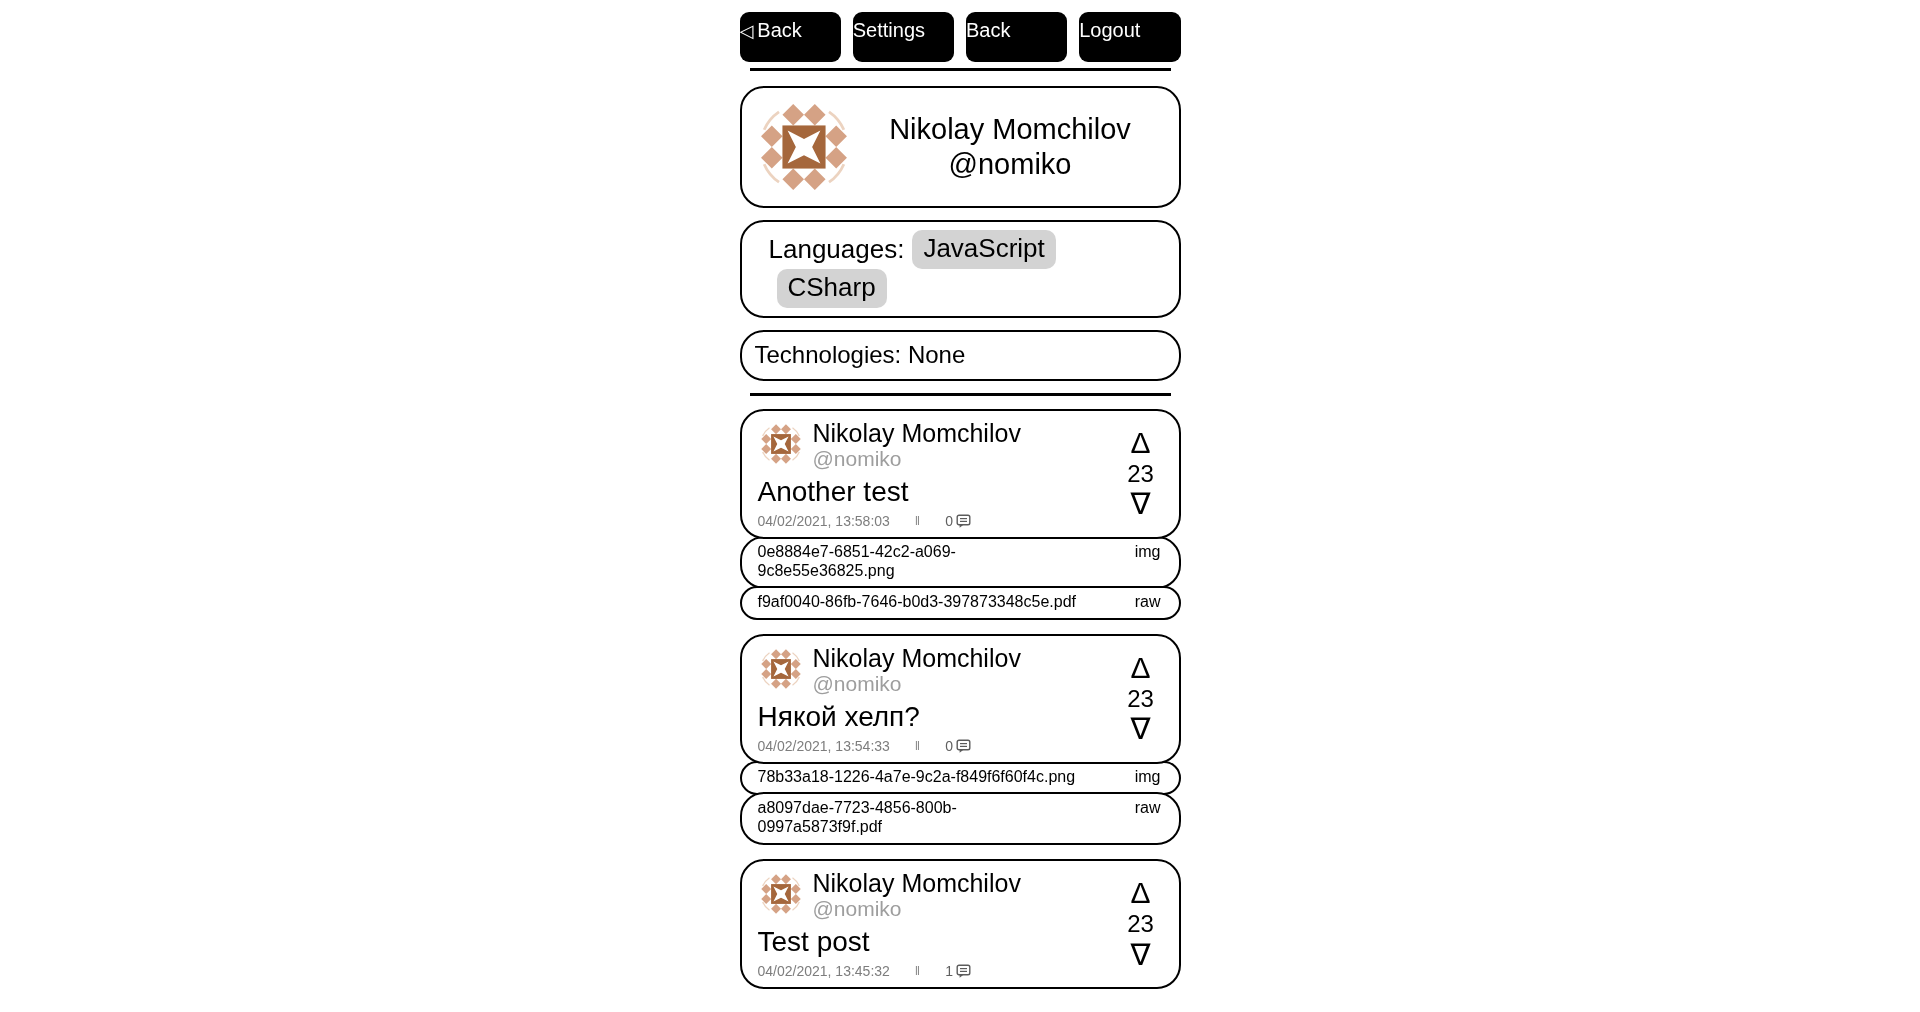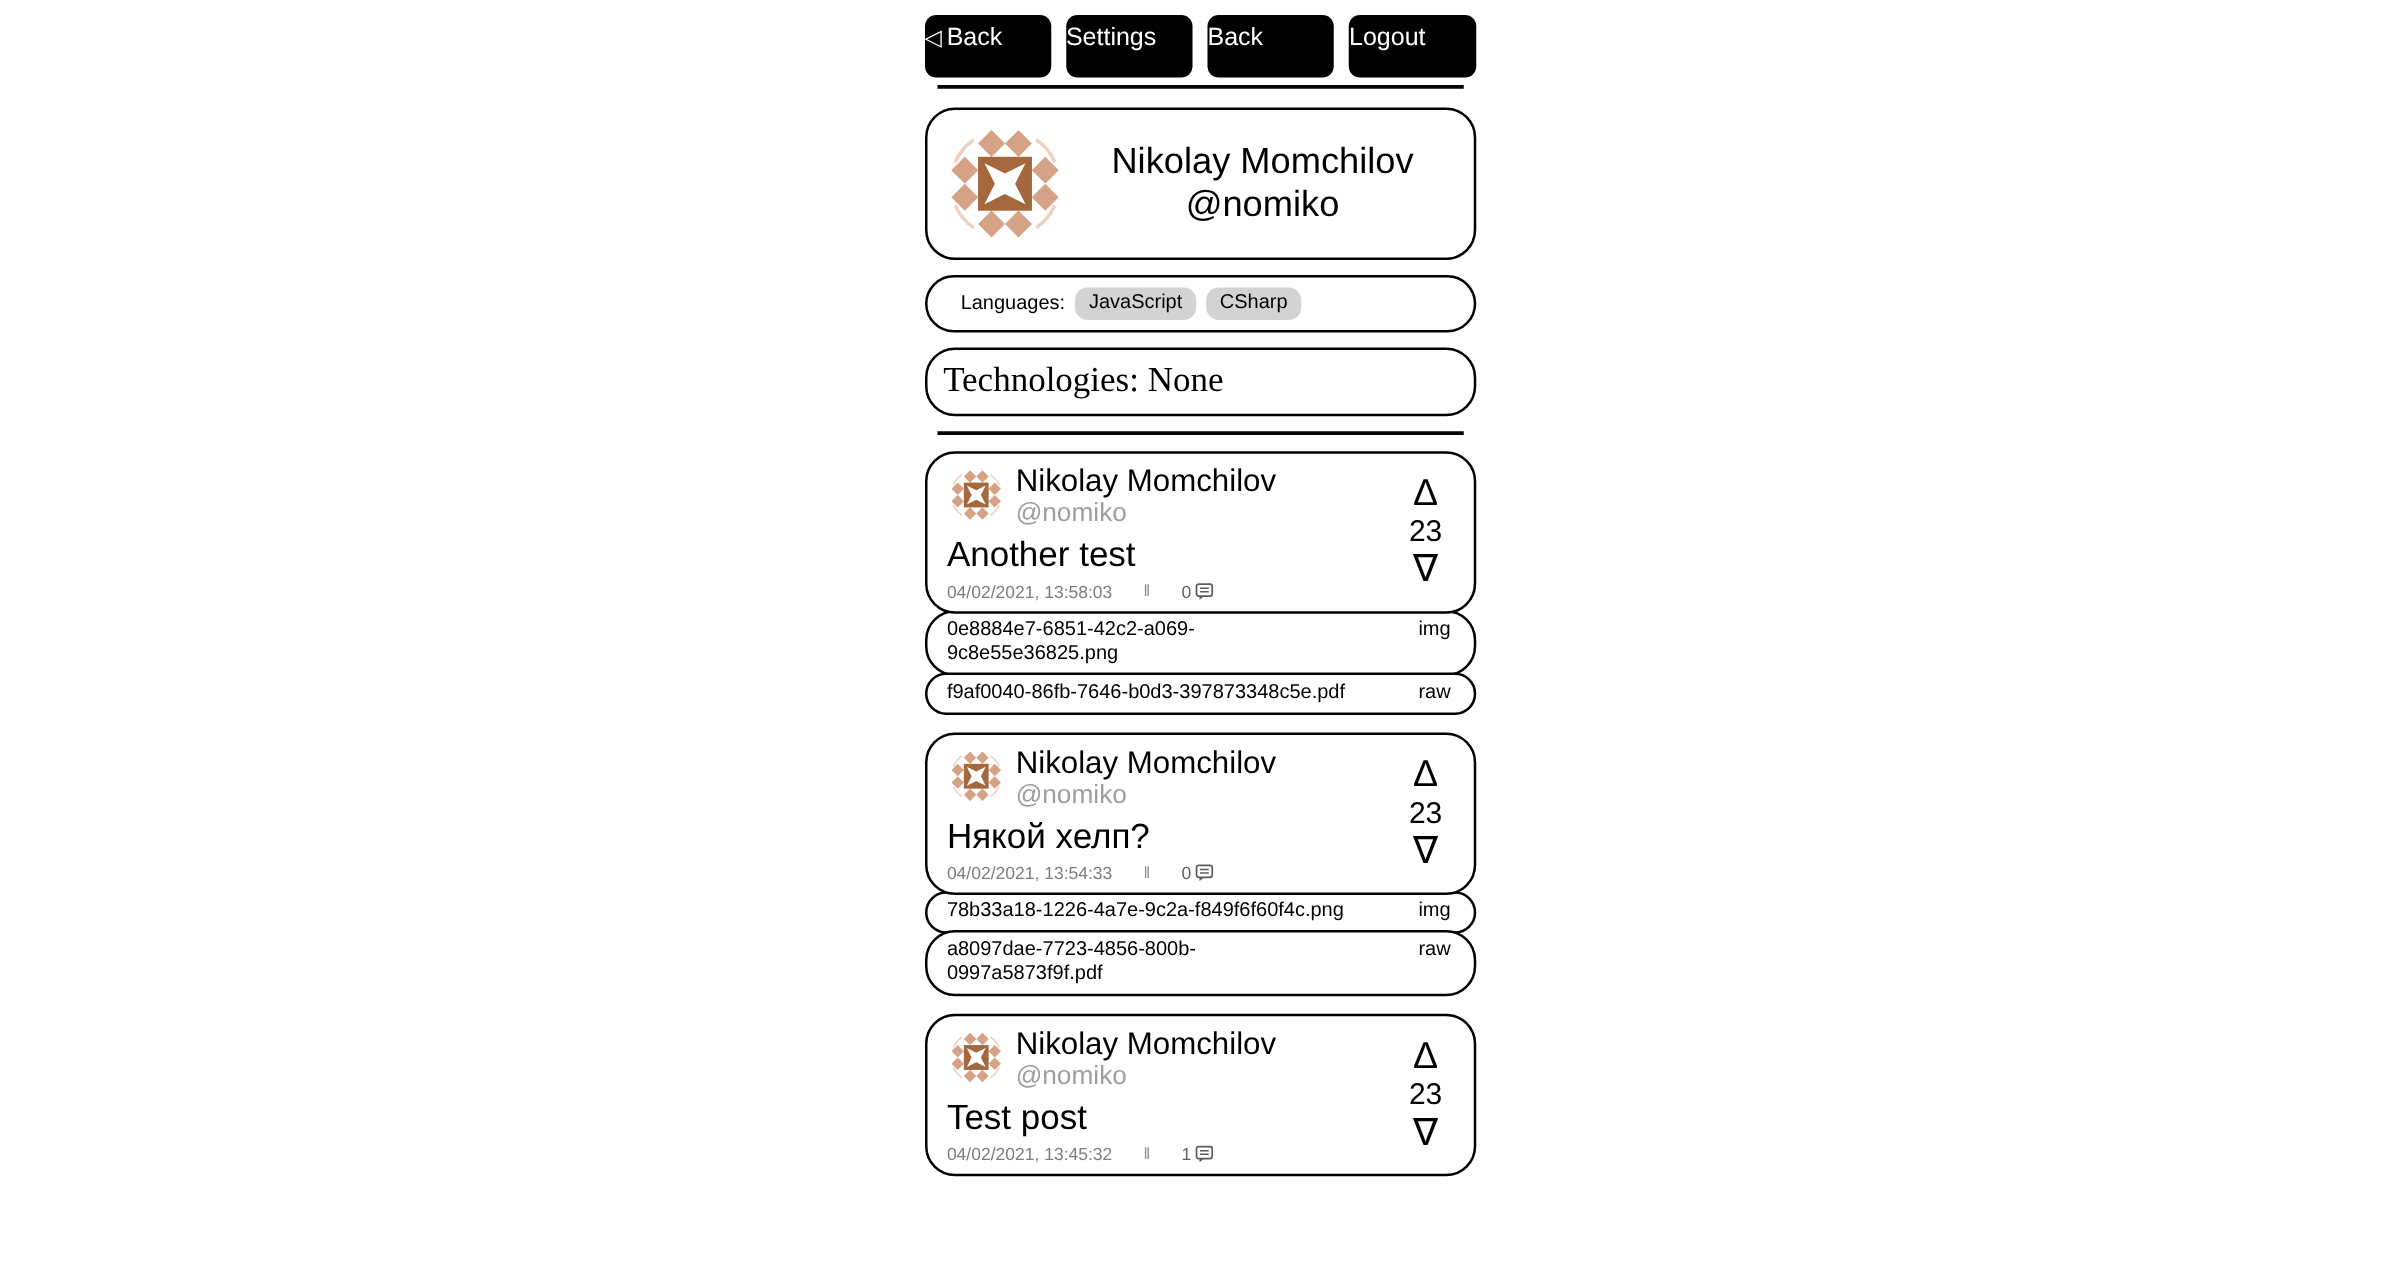--- a/index.html
+++ b/index.html
@@ -47,26 +47,26 @@
     border-radius: 24px;
     background: #fff;
   }
 
   
   .profile-card { display: flex; align-items: center; padding: 9px 12px; height: 122px; }
   .avatar-lg { width: 100px; height: 100px; flex: none; }
   .profile-names { flex: 1; text-align: center; font-size: 29px; line-height: 1.22; }
 
   
-  .info-card { margin-top: 12px; padding: 8px 27px; font-size: 16px; display: flex; align-items: center; flex-wrap: wrap; }
+  .info-card { margin-top: 12px; padding: 8px 27px; font-size: 26px; display: flex; align-items: center; flex-wrap: wrap; }
   .info-card .tag {
     background: var(--tag-bg); border-radius: 10px;
     padding: 3px 11px 5px; margin-left: 8px;
   }
-  .tech-card { margin-top: 12px; padding: 9px 13px 10px; font-size: 28px; display: block; font-family: Liberation Serif, serif; }
+  .tech-card { margin-top: 12px; padding: 9px 13px 10px; font-size: 24px; display: block; }
 
   
   .post-group { margin-bottom: 14px; }
   .post-card { display: flex; padding: 8px 12px 8px 16px; position: relative; z-index: 2; }
   .post-main { flex: 1; min-width: 0; }
   .post-header { display: flex; gap: 9px; align-items: flex-start; }
   .avatar-sm { width: 46px; height: 46px; flex: none; margin-top: 2px; }
   .post-author { font-size: 25px; line-height: 1.12; }
   .post-handle { font-size: 21px; line-height: 1.12; color: var(--handle-gray); }
   .post-title { font-size: 28px; margin-top: 5px; }

